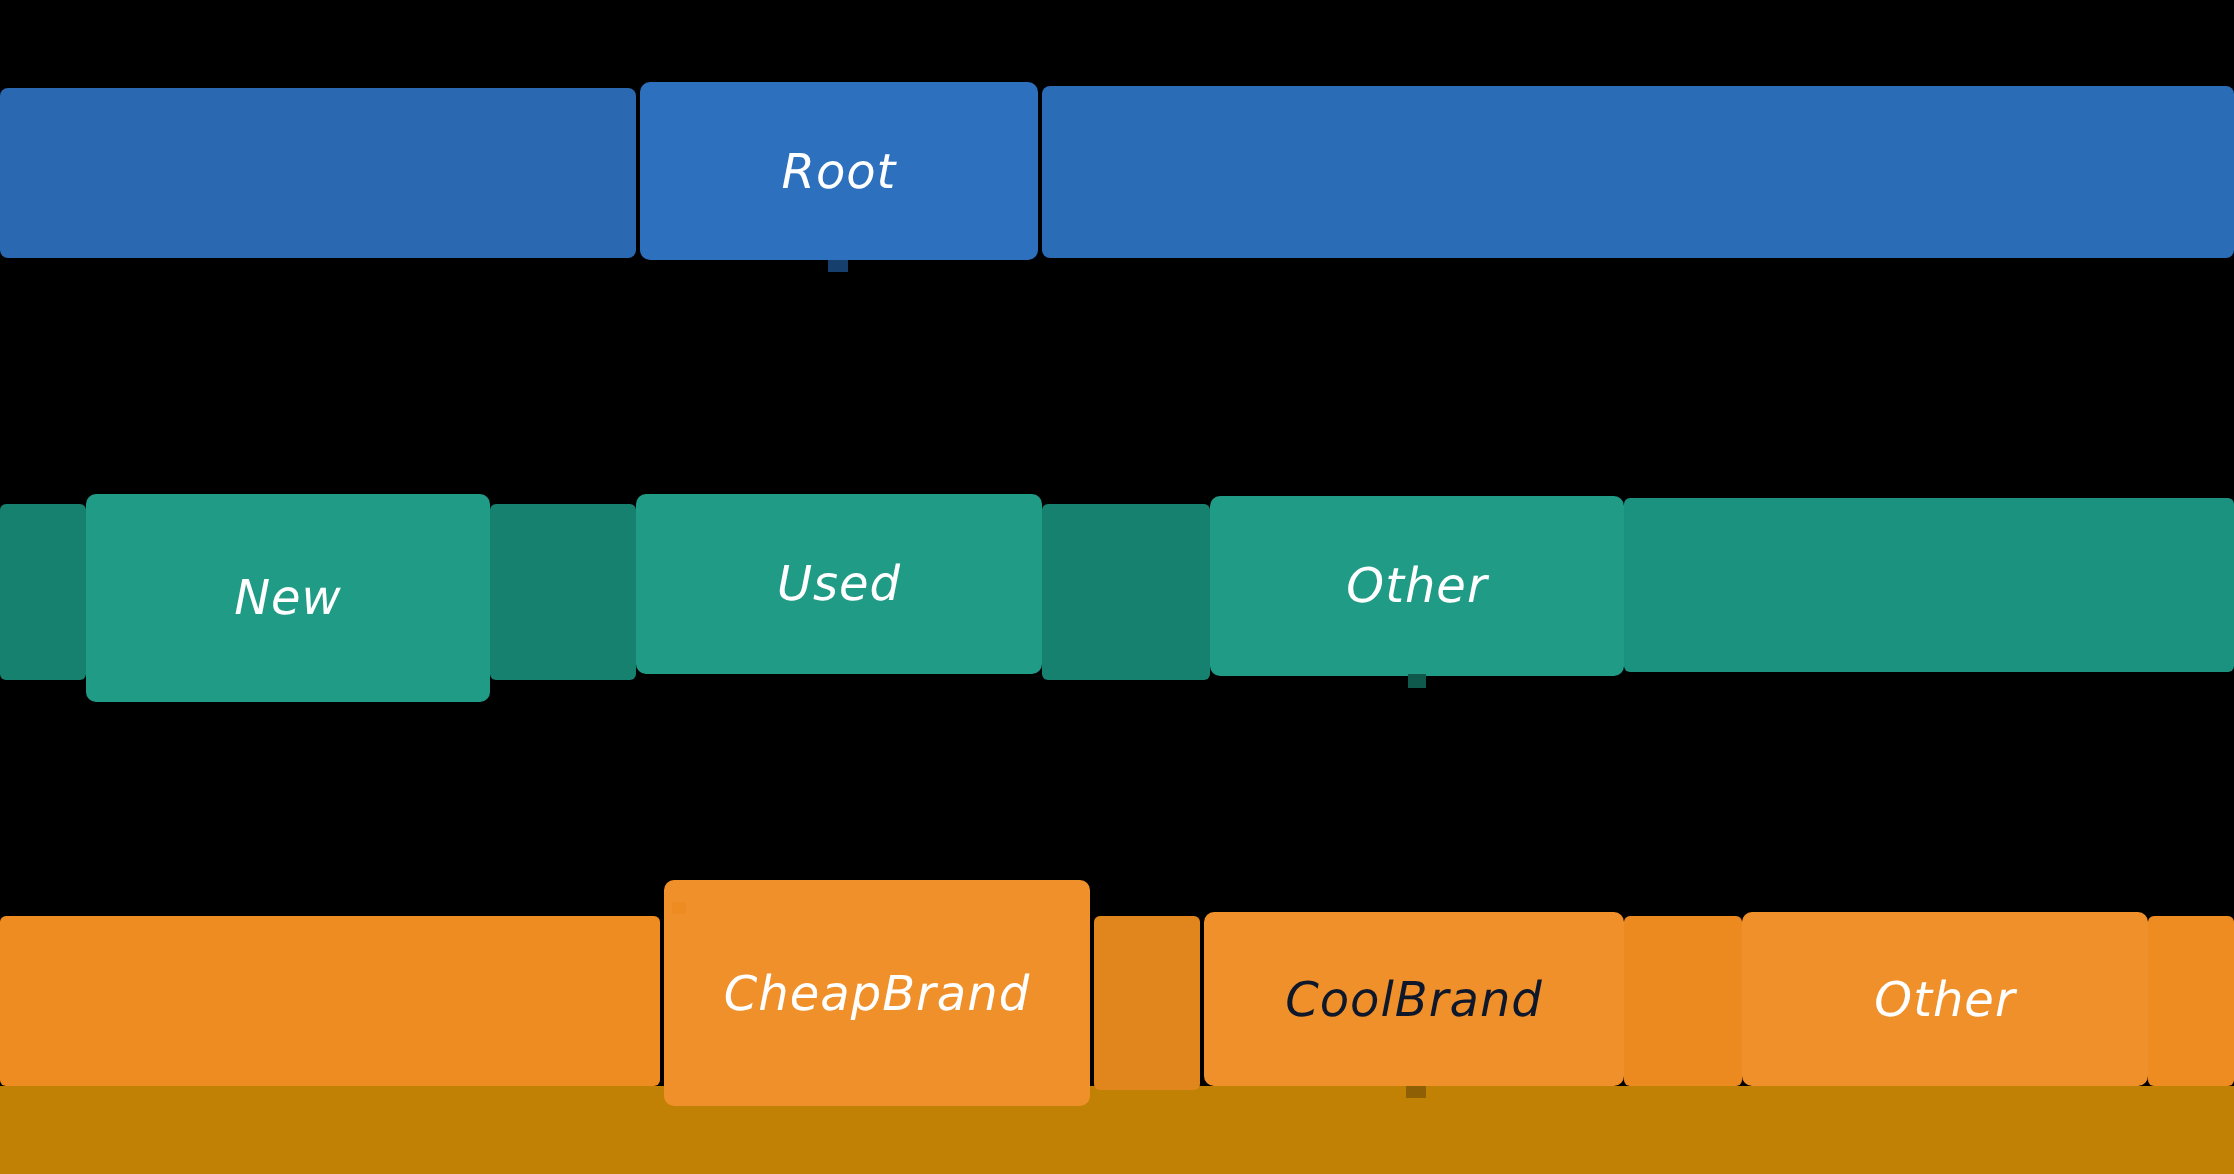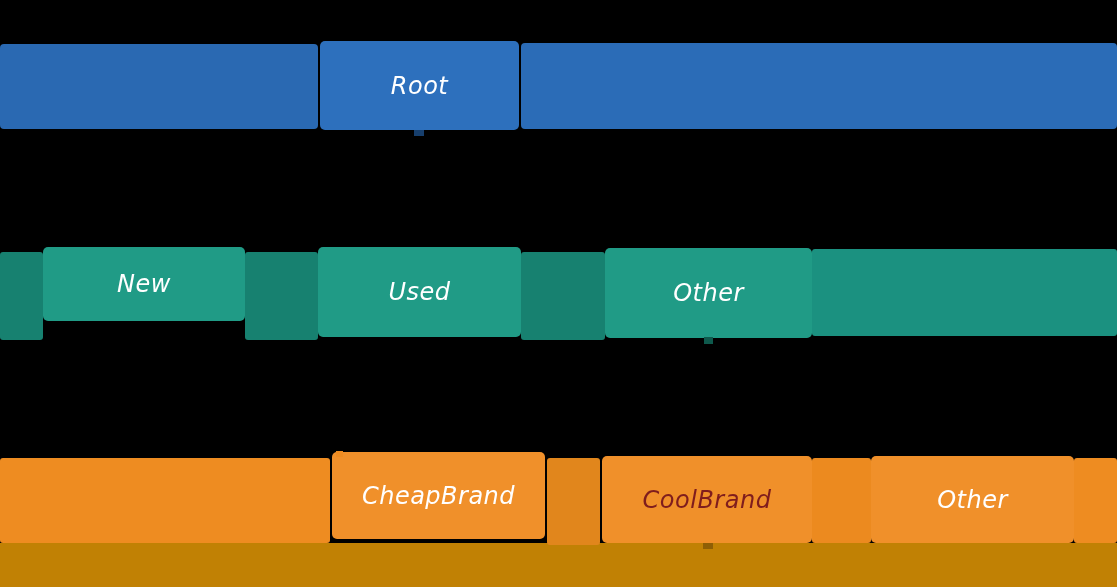--- a/index.html
+++ b/index.html
@@ -35,39 +35,39 @@
 <body>
 
 <div id="canvas" style="width: 1117px; height: 587px; background: rgb(0, 0, 0);">
     <div class="strip" style="left: 0px; top: 543px; width: 1117px; height: 44px; background: rgb(193, 129, 4);"></div>
     <div class="node" style="left: 0px; top: 44px; width: 318px; height: 85px; background: rgb(42, 105, 178); border-radius: 4px;"></div>
     <div class="node" style="left: 320px; top: 41px; width: 199px; height: 89px; background: rgb(45, 112, 189); border-radius: 5px;">
       <span class="node-label" style="color: rgb(255, 255, 255);">Root</span>
     </div>
     <div class="node" style="left: 521px; top: 43px; width: 596px; height: 86px; background: rgb(43, 108, 183); border-radius: 4px;"></div>
     <div class="node" style="left: 0px; top: 252px; width: 43px; height: 88px; background: rgb(23, 129, 112); border-radius: 3px;"></div>
-    <div class="node" style="left: 43px; top: 247px; width: 202px; height: 74px; background: rgb(32, 155, 134); border-radius: 5px;">
+    <div class="node" style="left: 43px; top: 247px; width: 202px; height: 104px; background: rgb(32, 155, 134); border-radius: 5px;">
       <span class="node-label" style="color: rgb(255, 255, 255);">New</span>
     </div>
     <div class="node" style="left: 245px; top: 252px; width: 73px; height: 88px; background: rgb(23, 129, 112); border-radius: 3px;"></div>
     <div class="node" style="left: 318px; top: 247px; width: 203px; height: 90px; background: rgb(32, 155, 134); border-radius: 5px;">
       <span class="node-label" style="color: rgb(255, 255, 255);">Used</span>
     </div>
     <div class="node" style="left: 521px; top: 252px; width: 84px; height: 88px; background: rgb(23, 129, 112); border-radius: 3px;"></div>
     <div class="node" style="left: 605px; top: 248px; width: 207px; height: 90px; background: rgb(32, 155, 134); border-radius: 5px;">
       <span class="node-label" style="color: rgb(255, 255, 255);">Other</span>
     </div>
     <div class="node" style="left: 812px; top: 249px; width: 305px; height: 87px; background: rgb(27, 145, 128); border-radius: 3px;"></div>
     <div class="node" style="left: 0px; top: 458px; width: 330px; height: 85px; background: rgb(238, 140, 33); border-radius: 3px;"></div>
-    <div class="node" style="left: 332px; top: 452px; width: 213px; height: 87px; background: rgb(240, 144, 42); border-radius: 5px;">
+    <div class="node" style="left: 332px; top: 440px; width: 213px; height: 113px; background: rgb(240, 144, 42); border-radius: 5px;">
       <span class="node-label" style="color: rgb(255, 255, 255);">CheapBrand</span>
     </div>
     <div class="node" style="left: 547px; top: 458px; width: 53px; height: 87px; background: rgb(225, 134, 28); border-radius: 3px;"></div>
     <div class="node" style="left: 602px; top: 456px; width: 210px; height: 87px; background: rgb(240, 144, 42); border-radius: 5px;">
-      <span class="node-label" style="color: #7f1d1d;">CoolBrand</span>
+      <span class="node-label" style="color: #0f172a;">CoolBrand</span>
     </div>
     <div class="node" style="left: 812px; top: 458px; width: 59px; height: 85px; background: rgb(236, 138, 31); border-radius: 3px;"></div>
     <div class="node" style="left: 871px; top: 456px; width: 203px; height: 87px; background: rgb(240, 144, 42); border-radius: 5px;">
       <span class="node-label" style="color: rgb(255, 255, 255);">Other</span>
     </div>
     <div class="node" style="left: 1074px; top: 458px; width: 43px; height: 85px; background: rgb(238, 140, 33); border-radius: 3px;"></div>
     <div class="nub" style="left: 414px; top: 130px; width: 10px; height: 6px; background: rgb(23, 63, 109);"></div>
     <div class="nub" style="left: 704px; top: 337px; width: 9px; height: 7px; background: rgb(14, 89, 76);"></div>
     <div class="nub" style="left: 703px; top: 543px; width: 10px; height: 6px; background: rgb(143, 95, 5);"></div>
     <div class="nub" style="left: 336px; top: 451px; width: 7px; height: 6px; background: rgb(238, 140, 33);"></div>

